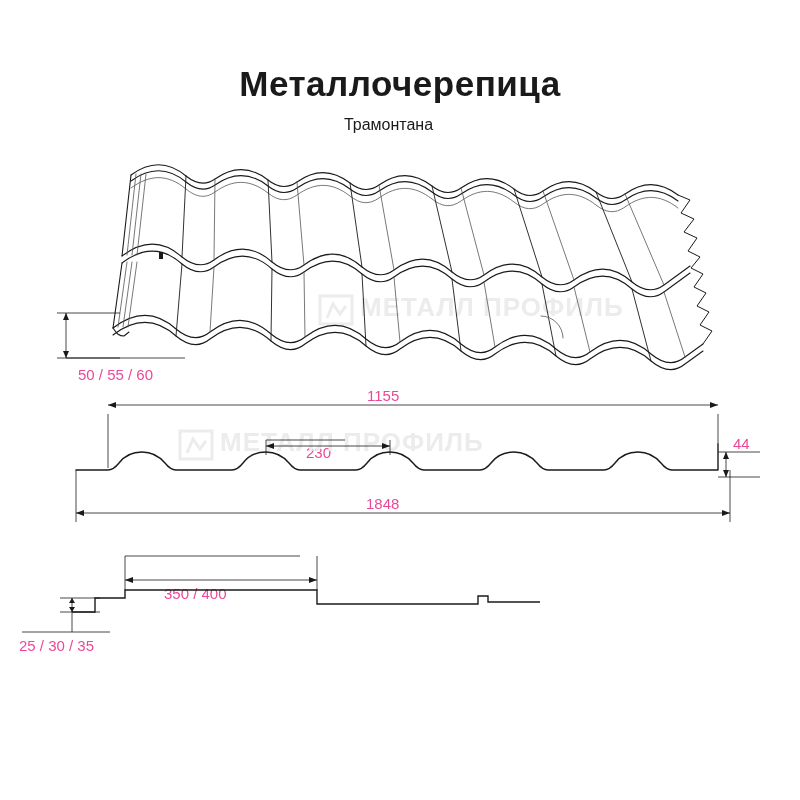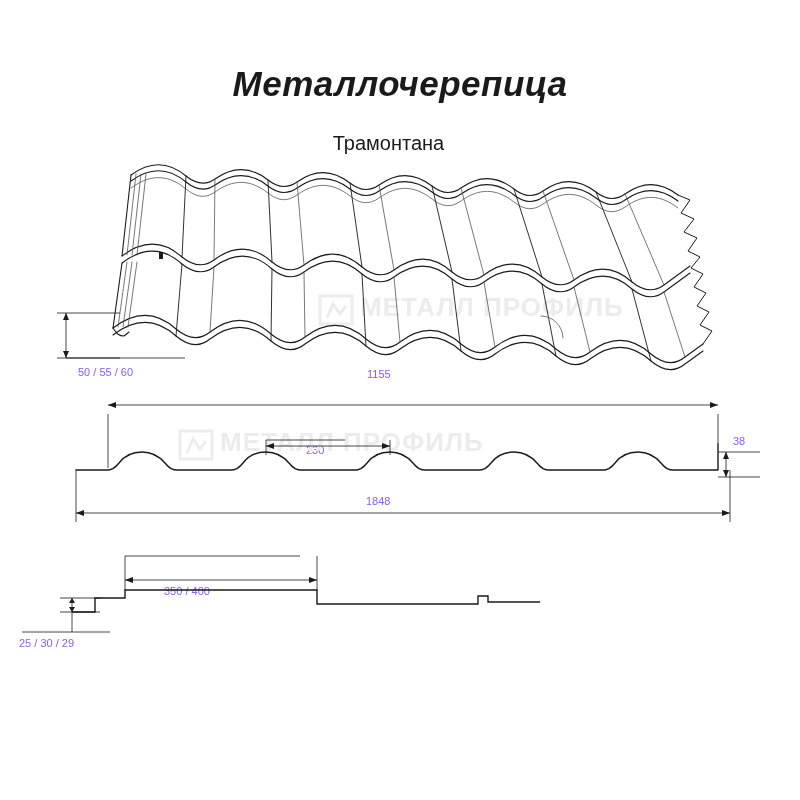--- a/index.html
+++ b/index.html
@@ -24,59 +24,58 @@
   .title-main {
     position: absolute;
     left: 0;
     top: 64px;
     width: 800px;
     text-align: center;
     font-size: 35px;
     font-weight: bold;
     letter-spacing: 0.5px;
     color: #1a1a1a;
-    font-style: italic;
   }
   .title-sub {
     position: absolute;
     left: 0;
-    top: 132px;
+    top: 116px;
     width: 777px;
     text-align: center;
-    font-size: 20px;
+    font-size: 16px;
     font-weight: normal;
     color: #1a1a1a;
   }
   .dim-label {
     position: absolute;
-    font-size: 11px;
-    color: #8b5cf6;
+    font-size: 15px;
+    color: #ec4899;
     white-space: nowrap;
   }
   .lbl-50-55-60 { left: 78px;  top: 366px; }
-  .lbl-1155     { left: 367px; top: 368px; }
+  .lbl-1155     { left: 367px; top: 387px; }
   .lbl-230      { left: 306px; top: 444px; }
   .lbl-25r      { left: 733px; top: 435px; }
   .lbl-1195     { left: 366px; top: 495px; }
   .lbl-350-400  { left: 164px; top: 585px; }
   .lbl-25-30-35 { left: 19px;  top: 637px; }
 </style>
 </head>
 <body>
 
 <div class="title-main">Металлочерепица</div>
 <div class="title-sub">Трамонтана</div>
 
 <div class="dim-label lbl-50-55-60">50 / 55 / 60</div>
 <div class="dim-label lbl-1155">1155</div>
 <div class="dim-label lbl-230">230</div>
-<div class="dim-label lbl-25r">38</div>
+<div class="dim-label lbl-25r">44</div>
 <div class="dim-label lbl-1195">1848</div>
 <div class="dim-label lbl-350-400">350 / 400</div>
-<div class="dim-label lbl-25-30-35">25 / 30 / 29</div>
+<div class="dim-label lbl-25-30-35">25 / 30 / 35</div>
 
 <svg id="sheet" viewBox="0 0 800 800" xmlns="http://www.w3.org/2000/svg">
 
   <g opacity="1">
 
     <g transform="translate(318,290)">
       <text x="42" y="26" font-family="'Liberation Sans', sans-serif" font-size="26" font-weight="bold" fill="#ececec" letter-spacing="1">МЕТАЛЛ ПРОФИЛЬ</text>
       <g fill="none" stroke="#ececec" stroke-width="3">
         <path d="M2 6 L34 6 L34 34 L2 34 Z"></path>
         <path d="M9 28 L15 14 L22 24 L28 16"></path>

